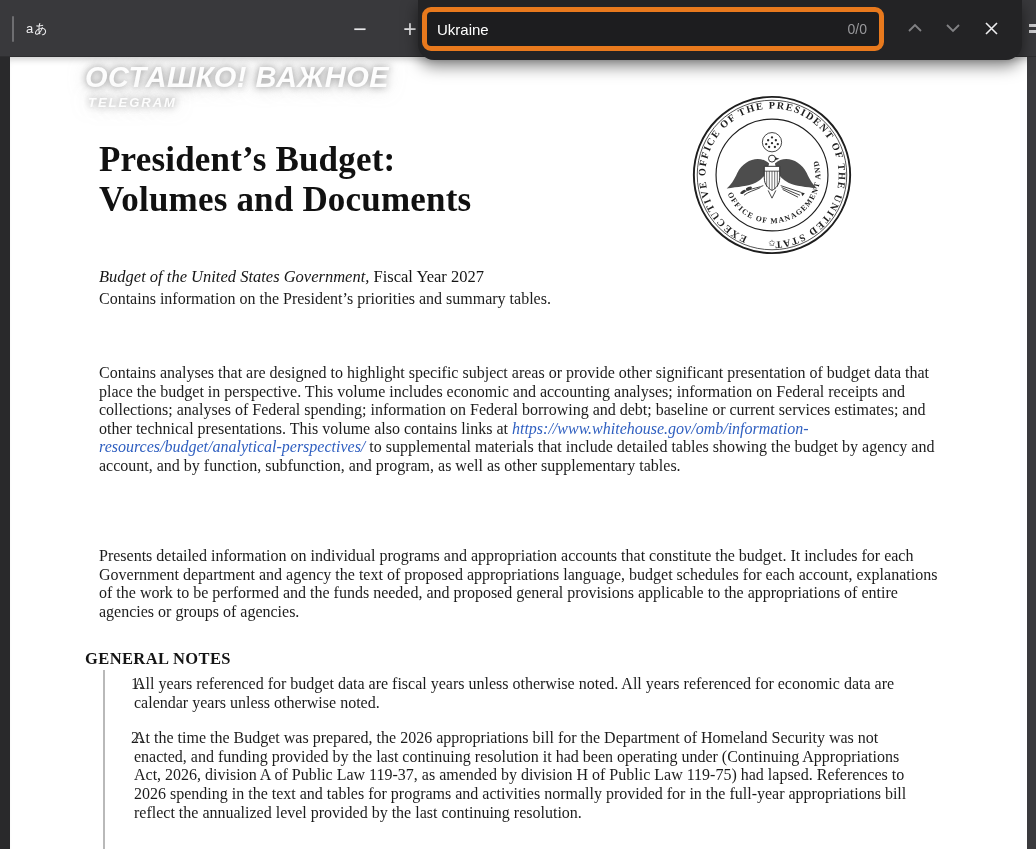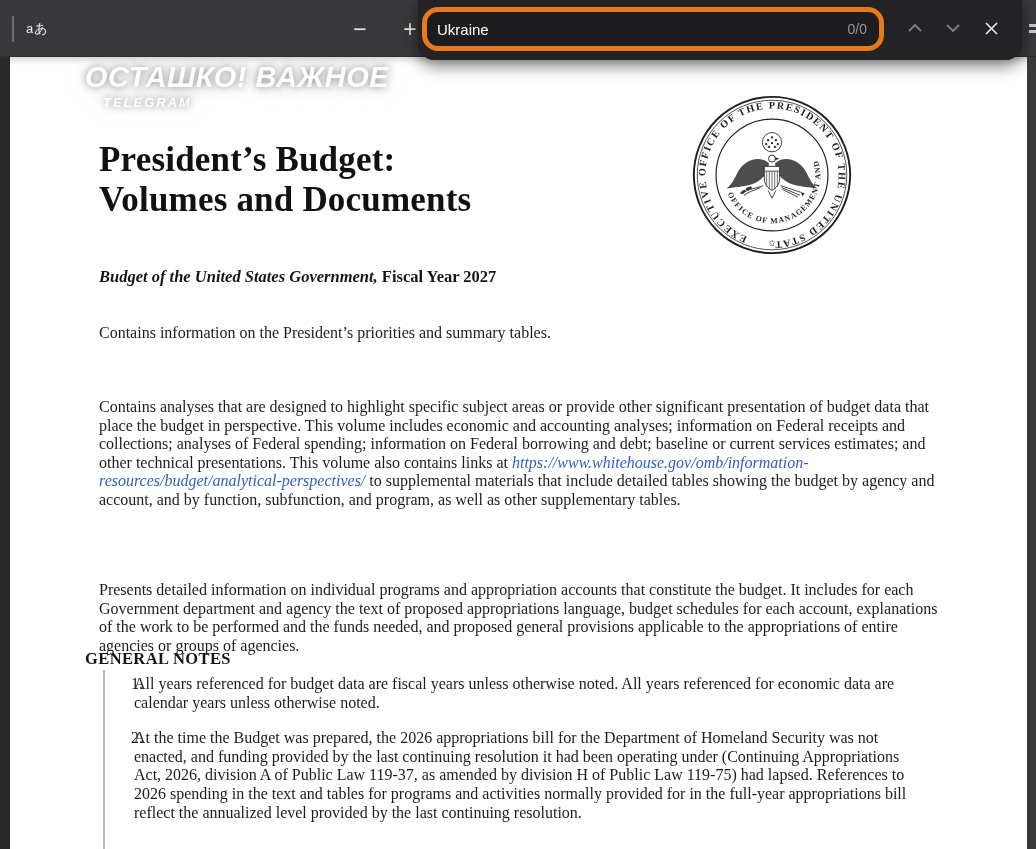--- a/index.html
+++ b/index.html
@@ -19,21 +19,21 @@
               color:#e8e8ea; font-size:23px; line-height:34px; text-align:center; border-radius:4px; }
   .zoom-out { left:342px; }
   .zoom-in  { left:392px; }
 
   
   .find-flyout { position:absolute; left:418px; top:0; width:604px; height:60px;
                  background:#232325; border-radius:0 0 16px 16px; z-index:6;
                  box-shadow:0 6px 16px rgba(0,0,0,.5);
                  display:flex; align-items:center; }
   .find-box { margin-left:4px; margin-top:-2px; width:462px; height:44px;
-              border:5px solid #e8791d; border-radius:16px; background:#1d1d1f;
+              border:5px solid #e8791d; border-radius:9px; background:#1d1d1f;
               display:flex; align-items:center; overflow:hidden; }
   .find-box input { flex:1; background:transparent; border:none; outline:none;
                     color:#ffffff; font-size:15px; padding-left:10px;
                     font-family:"Liberation Sans", sans-serif; }
   .match-count { color:#98989b; font-size:14px; padding-right:12px; white-space:nowrap; }
   .find-nav-btn { width:38px; height:38px; border:none; background:transparent; border-radius:4px;
                   display:flex; align-items:center; justify-content:center; margin-top:-4px; }
   .find-nav-btn.prev { margin-left:12px; }
   .find-nav-btn svg { display:block; }
   .cut-icon { position:absolute; right:0; top:24px; width:7px; height:16px; z-index:7; }
@@ -46,29 +46,29 @@
   
   .page { position:absolute; left:10px; top:57px; width:1023px; height:792px; background:#ffffff;
           box-shadow:inset 0 7px 7px -5px rgba(0,0,0,.22); overflow:hidden;
           font-family:"Liberation Serif", serif; color:#1c1c1c; }
 
   .watermark { position:absolute; left:75px; top:4px; width:320px; height:64px;
                font-family:"Liberation Sans", sans-serif; font-style:italic; font-weight:bold;
                color:#fdfdfd; filter:blur(.6px);
                text-shadow:0 0 7px rgba(140,140,140,.95), 0 0 18px rgba(160,160,160,.55); }
   .watermark .wm-title { font-size:29px; letter-spacing:.5px; }
-  .watermark .wm-sub { font-size:13px; letter-spacing:2px; margin-top:1px; margin-left:18px; }
+  .watermark .wm-sub { font-size:13px; letter-spacing:2px; margin-top:1px; margin-left:3px; }
 
   .doc-title { position:absolute; left:89px; top:83px; font-weight:bold; font-size:35px;
                line-height:40px; color:#111; letter-spacing:.2px; }
 
   .seal { position:absolute; left:680px; top:36px; width:164px; height:164px; }
 
-  .section-heading { position:absolute; left:89px; width:848px; font-size:16.5px; font-weight:bold; color:#151515; }
-  .section-body { position:absolute; left:89px; width:848px; font-size:16px; line-height:18.6px; color:#1c1c1c;margin-top:34px; }
+  .section-heading { position:absolute; left:89px; width:848px; font-size:16.5px; font-weight:normal; color:#151515; }
+  .section-body { position:absolute; left:89px; width:848px; font-size:16px; line-height:18.6px; color:#1c1c1c; }
   .h-italic { font-style:italic; }
   .doc-link { color:#2f5fc0; font-style:italic; text-decoration:none; cursor:pointer; }
 
   .gn-heading { position:absolute; left:75px; top:592px; font-size:16.5px; font-weight:bold;
                 letter-spacing:.4px; color:#151515; }
   .gn-list { position:absolute; left:93px; top:613px; bottom:0; width:844px;
              border-left:2px solid #b9b9b9; padding-top:5px; }
   .gn-item { position:relative; margin-bottom:17px; }
   .gn-num { position:absolute; left:26px; top:0; font-size:16px; }
   .gn-text { margin-left:29px; width:792px; font-size:16px; line-height:18.6px; }

